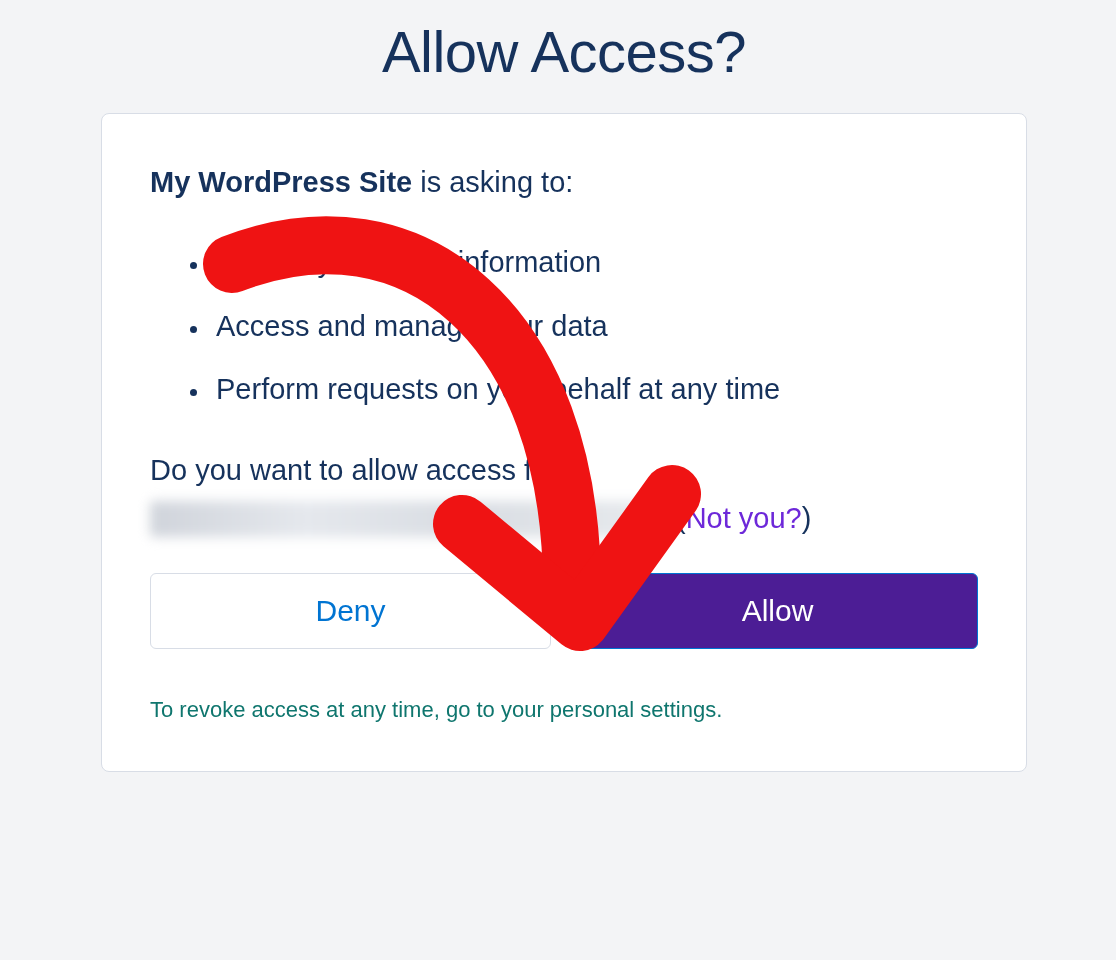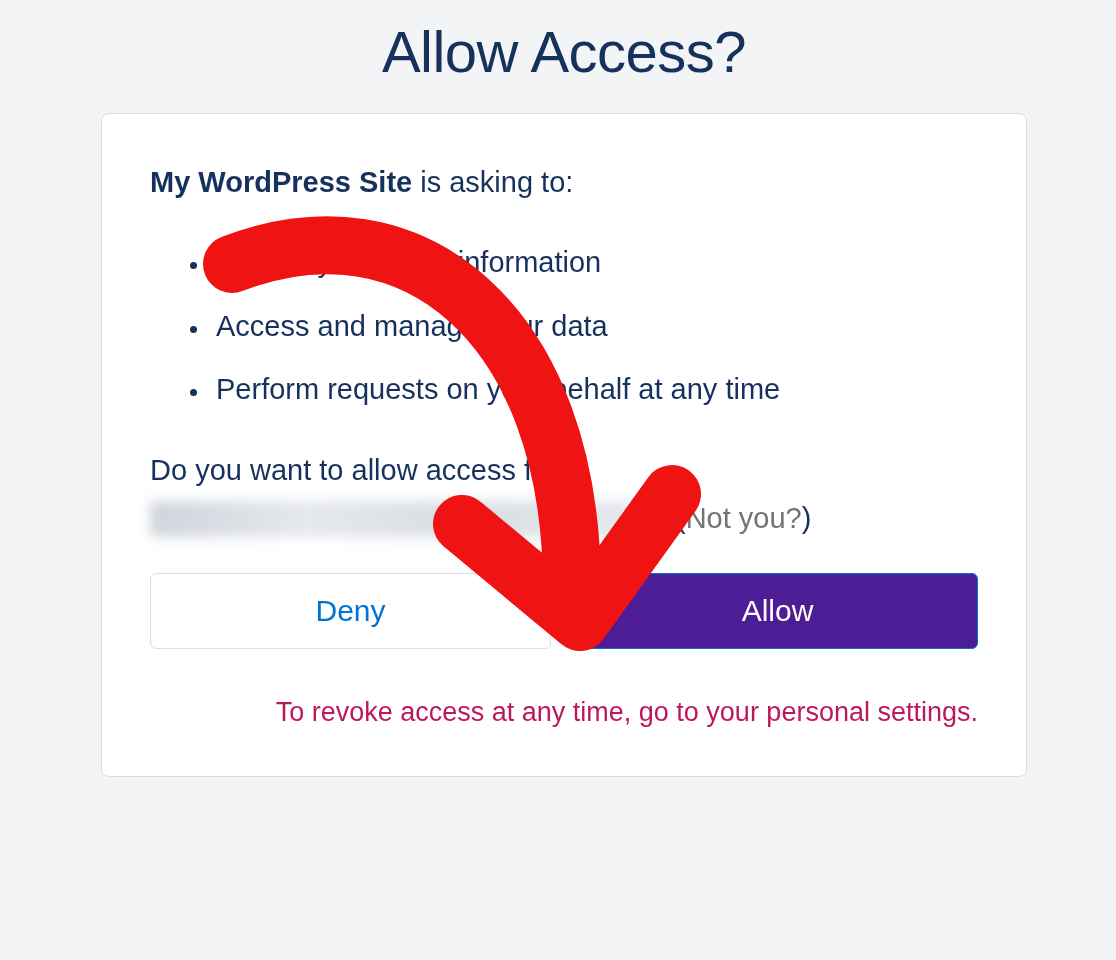--- a/index.html
+++ b/index.html
@@ -73,21 +73,21 @@
     display: inline-block;
     width: 520px;
     height: 36px;
     background: linear-gradient(90deg,#d0d4db 0%, #e5e8ed 30%, #d9dde3 60%, #e8ebee 100%);
     filter: blur(6px);
     border-radius: 4px;
     margin-right: 6px;
   }
   .not-you-wrap { color:#16325c; }
   .not-you {
-    color: #737373;
+    color: #6d28d9;
     cursor: pointer;
   }
   .button-row {
     display: flex;
     gap: 26px;
     margin-bottom: 48px;
   }
   .btn {
     flex: 1;
     height: 76px;
@@ -103,24 +103,23 @@
     background: #ffffff;
     border: 1px solid #d8dde6;
     color: #0074d2;
   }
   .btn-allow {
     background: #4c1d95;
     border: 1px solid #0074d2;
     color: #ffffff;
   }
   .footnote {
-    font-size: 27px;
-    color: #be185d;
+    font-size: 22px;
+    color: #0f766e;
     margin: 0;
-    text-align: right;
   }
   
   .arrow-overlay {
     position: absolute;
     left: 50px;
     top: 90px;
     width: 620px;
     height: 480px;
     pointer-events: none;
   }

